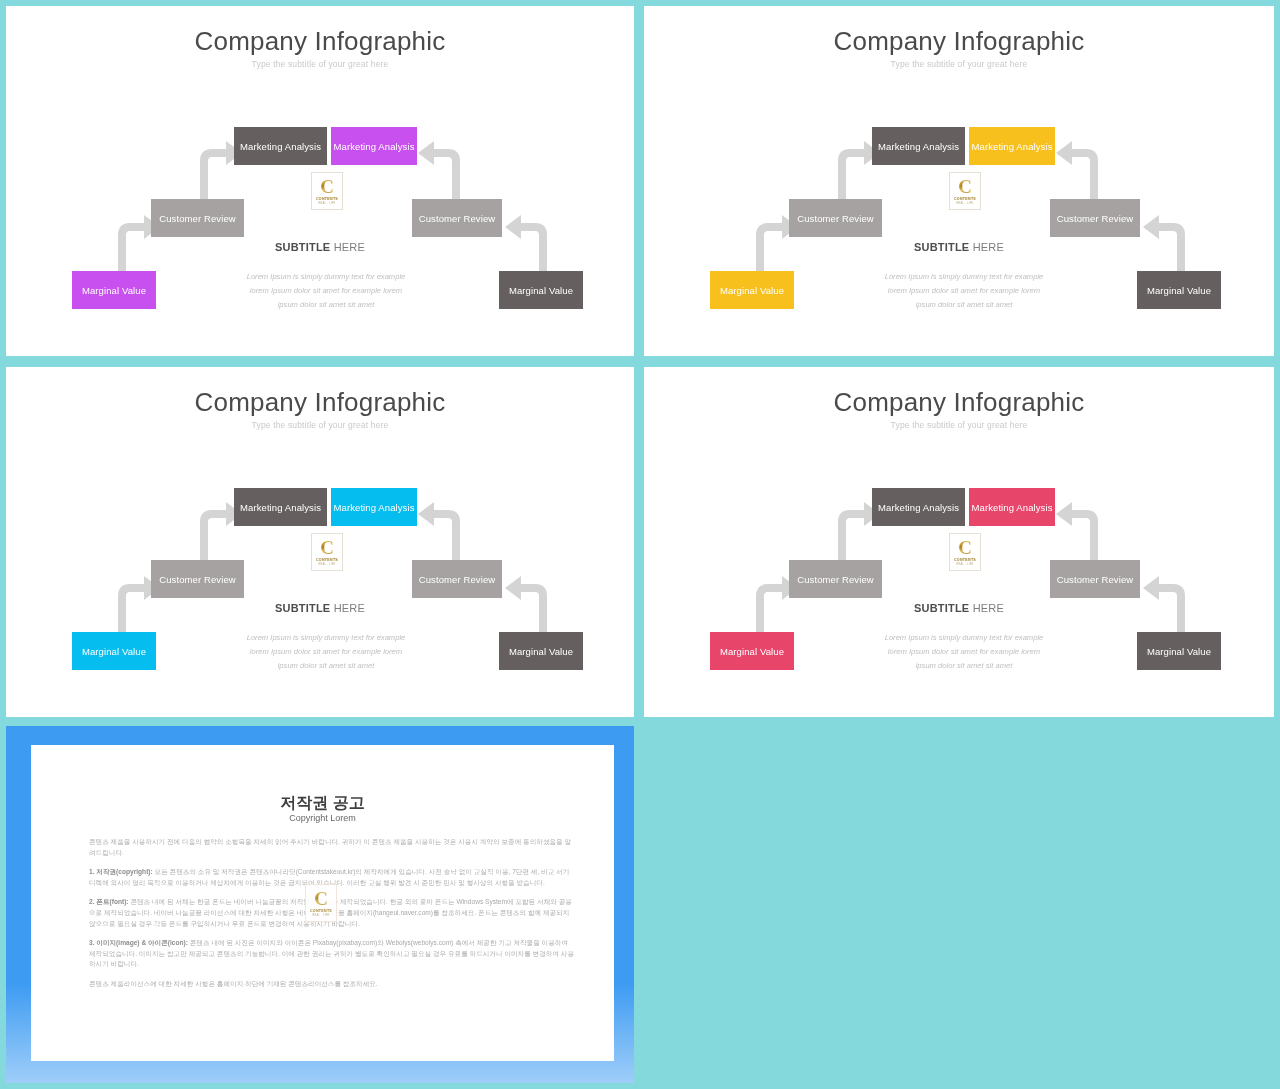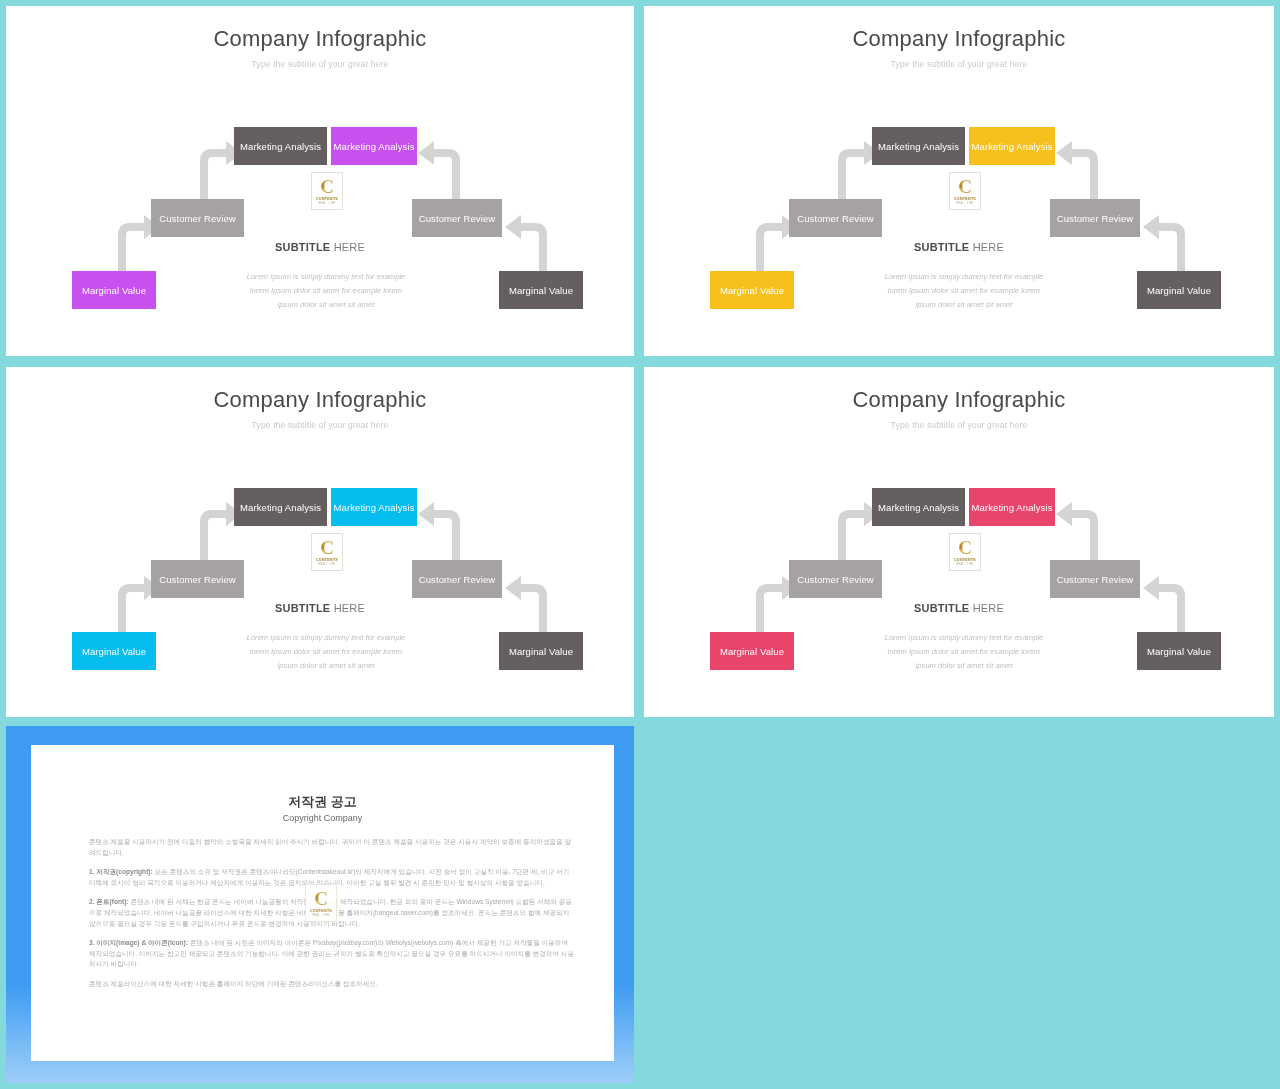--- a/index.html
+++ b/index.html
@@ -20,21 +20,21 @@
   }
   .slide.s0{left:6px;  top:6px;  width:628px;height:350px;}
   .slide.s1{left:644px;top:6px;  width:630px;height:350px;}
   .slide.s2{left:6px;  top:367px;width:628px;height:350px;}
   .slide.s3{left:644px;top:367px;width:630px;height:350px;}
 
   
   .slide-title{
     position:absolute;left:0;right:0;top:22px;
     text-align:center;
-    font-size:22px;
+    font-size:26px;
     font-weight:400;
     color:#4a4a4a;
     letter-spacing:.2px;
     line-height:1;
   }
   .slide-subtitle{
     position:absolute;left:0;right:0;top:54px;
     text-align:center;
     font-size:8.5px;
     color:#c9c9c9;
@@ -121,21 +121,21 @@
     background:linear-gradient(180deg,#3d9bf2 0%,#3d9bf2 72%,#9fcef9 100%);
     box-sizing:border-box;
   }
   .cpaper{
     position:absolute;left:25px;top:19px;width:583px;height:316px;
     background:#ffffff;
     overflow:hidden;
   }
   .c-title{
     position:absolute;left:0;right:0;top:50px;text-align:center;
-    font-size:13px;font-weight:700;color:#3f3f3f;line-height:1;
+    font-size:16px;font-weight:700;color:#3f3f3f;line-height:1;
   }
   .c-title-en{
     position:absolute;left:0;right:0;top:69px;text-align:center;
     font-size:9px;color:#676767;line-height:1;
   }
   .c-body{
     position:absolute;left:58px;right:40px;top:92px;
     font-size:6.6px;color:#a9a9a9;line-height:10.6px;
   }
   .c-body p{margin:0 0 9px 0;}
@@ -326,21 +326,21 @@
           <div>Lorem Ipsum is simply dummy text for example</div>
           <div>lorem Ipsum dolor sit amet for example lorem</div>
           <div>ipsum dolor sit amet sit amet</div>
         </div>
     </div>
   </div>
 
 <div class="cpanel">
   <div class="cpaper">
     <div class="c-title">저작권 공고</div>
-    <div class="c-title-en">Copyright Company</div>
+    <div class="c-title-en">Copyright Lorem</div>
     <div class="c-body">
       <p>콘텐츠 제품을 사용하시기 전에 다음의 협약의 소항목을 자세히 읽어 주시기 바랍니다. 귀하가 이 콘텐츠 제품을 사용하는 것은 사용시 계약의 보증에 동의하셨음을 알려드립니다.</p>
       <p><b>1. 저작권(copyright):</b> <span>모든 콘텐츠의 소유 및 저작권은 콘텐츠야나라닷(Contentstakeout.kr)의 제작자에게 있습니다. 사전 승낙 없이 교실적 이용, 7단편 세, 비교 서기 디렉에 외사이 영리 목적으로 이용하거나 제삼자에게 이용하는 것은 금지되어 있습니다. 이러한 교실 행위 발견 시 준민한 민사 및 형사상의 사항을 받습니다.</span></p>
       <p><b>2. 폰트(font):</b> <span>콘텐츠 내에 된 서체는 한글 폰트는 네이버 나눔글꼴의 저작물로 무료와 제작되었습니다. 한글 외의 로마 폰트는 Windows System에 포함된 서체와 공용으로 제작되었습니다. 네이버 나눔글꼴 라이선스에 대한 자세한 사항은 네이버 나눔글꼴 홈페이지(hangeul.naver.com)를 참조하세요. 폰트는 콘텐츠의 함께 제공되지 않으므로 필요실 경우 각등 폰트를 구입하시거나 무료 폰트로 변경하여 사용하시기 바랍니다.</span></p>
       <p><b>3. 이미지(image) &amp; 아이콘(icon):</b> <span>콘텐츠 내에 된 사진은 이미지와 아이콘은 Pixabay(pixabay.com)와 Webolys(webolys.com) 측에서 제공한 기고 저작물을 이용하여 제작되었습니다. 이미지는 참고만 제공되고 콘텐츠의 기능합니다. 이에 관한 권리는 귀하가 별도로 확인하시고 필요실 경우 유료를 하드시거나 이미지를 변경하여 사용하시기 바랍니다.</span></p>
       <p>콘텐츠 제품라이선스에 대한 자세한 사항은 홈페이지 하단에 기재된 콘텐츠라이선스를 참조하세요.</p>
     </div>
   </div>
 </div>
 <div class="c-logo">

